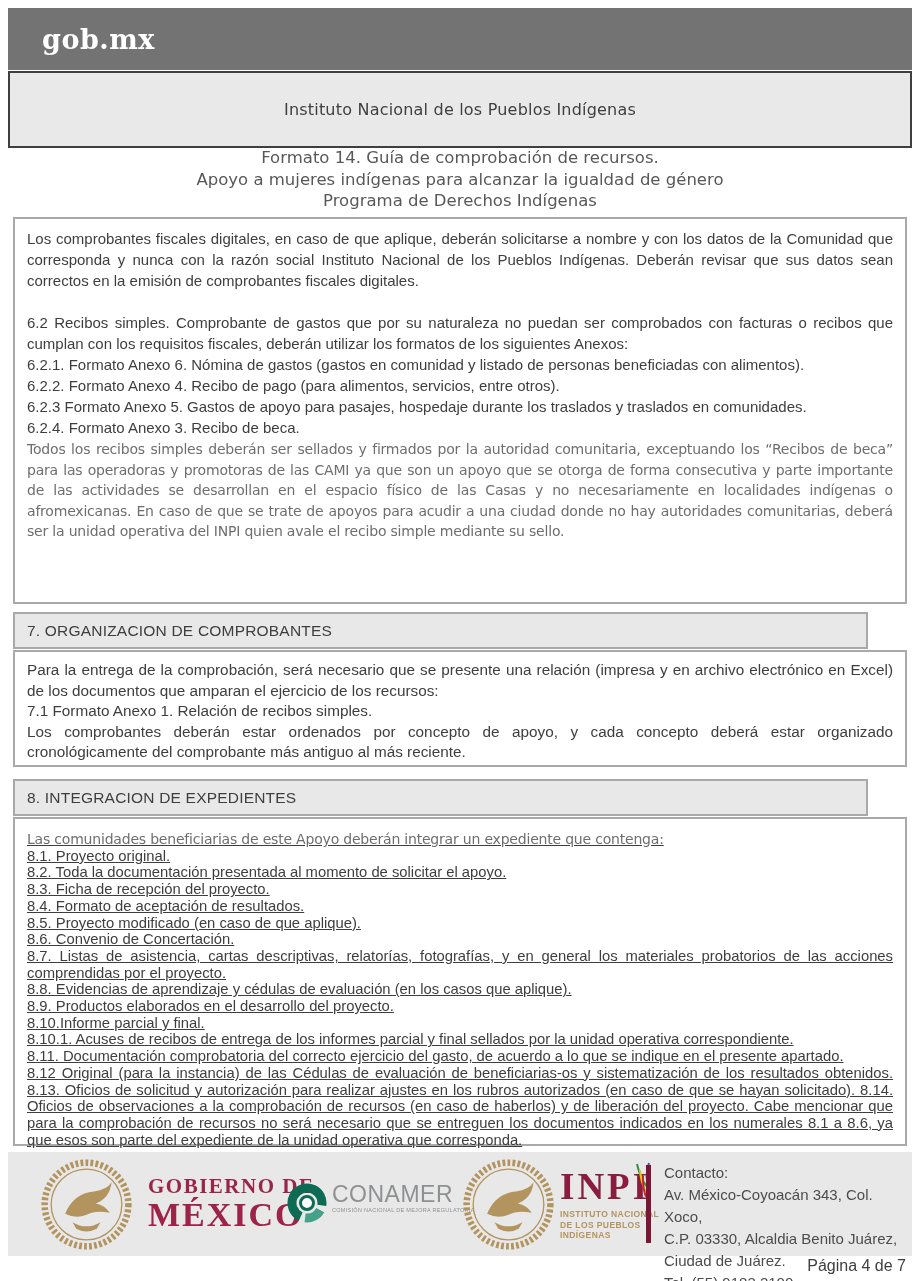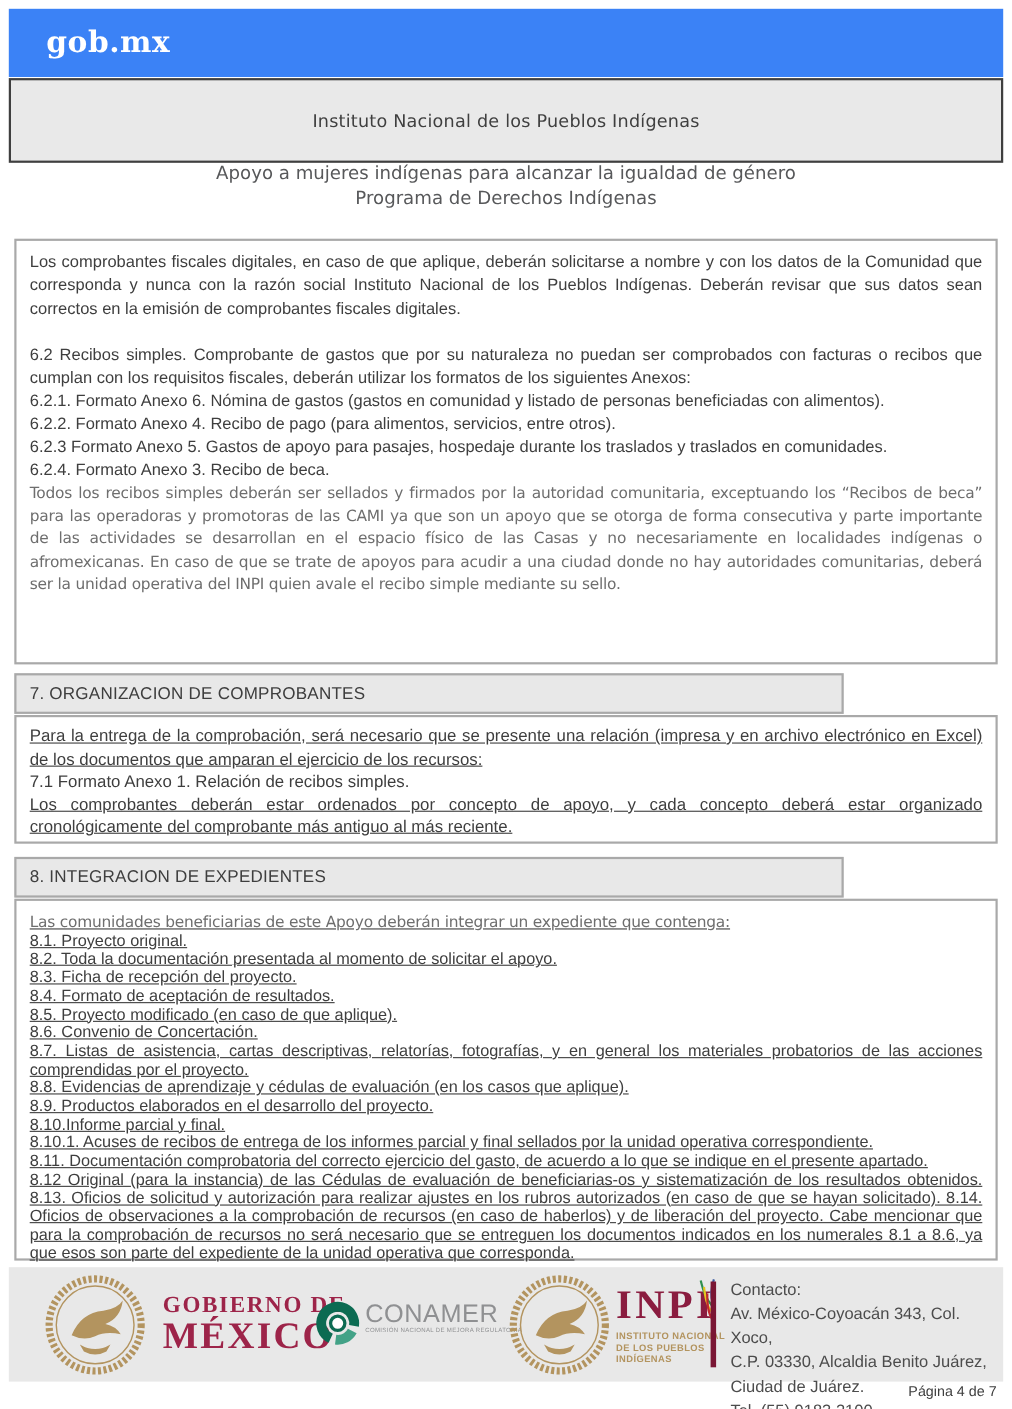--- a/index.html
+++ b/index.html
@@ -2,21 +2,21 @@
 <html><head>
 <meta charset="utf-8">
 <style>
   html,body{margin:0;padding:0;}
   body{
     width:920px;height:1281px;position:relative;background:#ffffff;
     font-family:"Liberation Sans",sans-serif;color:#3e3e3e;
     -webkit-font-smoothing:antialiased;overflow:hidden;
   }
   
-  .maroon-bar{position:absolute;left:8px;top:8px;width:904px;height:62px;background:#3b82f6;}
+  .maroon-bar{position:absolute;left:8px;top:8px;width:904px;height:62px;background:#737373;}
   .brand{
     position:absolute;left:34px;top:50%;transform:translateY(-50%);
     color:#ffffff;font-family:"DejaVu Serif",serif;font-weight:bold;
     font-size:27px;letter-spacing:.5px;
   }
   
   .inst-bar{
     position:absolute;left:8px;top:71px;width:904px;height:77px;background:#e9e9e9;
     border:2px solid #3f3f3f;box-sizing:border-box;
     display:flex;align-items:center;justify-content:center;
@@ -31,28 +31,28 @@
   .box{position:absolute;box-sizing:border-box;border:2px solid #a9a9a9;background:#ffffff;}
   .box1{left:13px;top:217px;width:894px;height:387px;padding:9px 12px;font-size:15px;line-height:21px;}
   .box1 .para{margin:0;text-align:justify;}
   .spacer{height:21px;}
   .plainline{text-align:left;}
   .geo{
     font-family:"DejaVu Sans",sans-serif;color:#6e6e6e;font-size:14px;
     line-height:20.5px;letter-spacing:-0.2px;text-align:justify;margin-top:1px;
   }
   .sec-head{
-    position:absolute;left:13px;width:754px;height:37px;background:#e8e8e8;
+    position:absolute;left:13px;width:855px;height:37px;background:#e8e8e8;
     border:2px solid #a9a9a9;box-sizing:border-box;
     display:flex;align-items:center;padding:0 12px;
     font-size:15.5px;color:#3e3e3e;letter-spacing:.2px;
   }
   .sec7-head{top:612px;}
   .sec7-body{left:13px;top:650px;width:894px;height:117px;padding:8px 12px;font-size:15.3px;line-height:20.5px;}
-  .sec7-body .para{margin:0;text-align:justify;text-decoration:underline;}
+  .sec7-body .para{margin:0;text-align:justify;}
   .sec8-head{top:779px;}
   .sec8-body{left:13px;top:817px;width:894px;height:329px;padding:12px 12px 0;font-size:14.8px;line-height:16.7px;text-decoration:underline;}
   .sec8-body .geo-intro{
     font-family:"DejaVu Sans",sans-serif;color:#6e6e6e;font-size:14px;letter-spacing:-0.2px;
   }
   .sec8-body .line{text-align:justify;}
   .sec8-body .closing{text-align:justify;margin:0;}
   
   .footer{position:absolute;left:8px;top:1152px;width:904px;height:104px;background:#e8e8e8;}
   .seal{position:absolute;top:6px;}
@@ -63,34 +63,35 @@
   .gob-line2{font-size:34px;letter-spacing:2px;line-height:34px;}
   .conamer{position:absolute;left:278px;top:30px;display:flex;align-items:flex-start;}
   .conamer-text{margin-left:4px;}
   .conamer-name{font-size:23px;color:#8f9092;letter-spacing:.5px;line-height:24px;font-family:"Liberation Sans",sans-serif;}
   .conamer-caption{font-size:5.5px;color:#8f9092;letter-spacing:.3px;margin-top:1px;}
   .inpi-text{position:absolute;left:552px;top:16px;}
   .inpi-acronym{font-family:"Liberation Serif",serif;font-weight:bold;font-size:37px;color:#8a1c3f;letter-spacing:3px;line-height:38px;}
   .inpi-sub{color:#b3945f;font-weight:bold;font-size:8.5px;letter-spacing:.4px;line-height:10.5px;margin-top:3px;}
   .ribbon{position:absolute;left:626px;top:8px;}
   .contact{position:absolute;left:656px;top:10px;font-size:15px;color:#4c4c4c;line-height:22px;}
-  .page-num{position:absolute;right:14px;top:1257px;font-size:13px;color:#3e3e3e;}
+  .page-num{position:absolute;right:14px;top:1257px;font-size:16px;color:#3e3e3e;}
 </style>
 </head>
 <body>
 
 <div class="maroon-bar">
   <div class="brand">gob.mx</div>
 </div>
 
 <div class="inst-bar">
   <div class="inst-name">Instituto Nacional de los Pueblos Indígenas</div>
 </div>
 
 <div class="doc-title">
+  <div>Formato 14. Guía de comprobación de recursos.</div>
   <div>Apoyo a mujeres indígenas para alcanzar la igualdad de género</div>
   <div>Programa de Derechos Indígenas</div>
 </div>
 
 <div class="box box1">
   <p class="para">Los comprobantes fiscales digitales, en caso de que aplique, deberán solicitarse a nombre y con los datos de la Comunidad que corresponda y nunca con la razón social Instituto Nacional de los Pueblos Indígenas. Deberán revisar que sus datos sean correctos en la emisión de comprobantes fiscales digitales.</p>
   <div class="spacer"></div>
   <p class="para">6.2 Recibos simples. Comprobante de gastos que por su naturaleza no puedan ser comprobados con facturas o recibos que cumplan con los requisitos fiscales, deberán utilizar los formatos de los siguientes Anexos:</p>
   <div>
       <div class="plainline">6.2.1. Formato Anexo 6. Nómina de gastos (gastos en comunidad y listado de personas beneficiadas con alimentos).</div>

